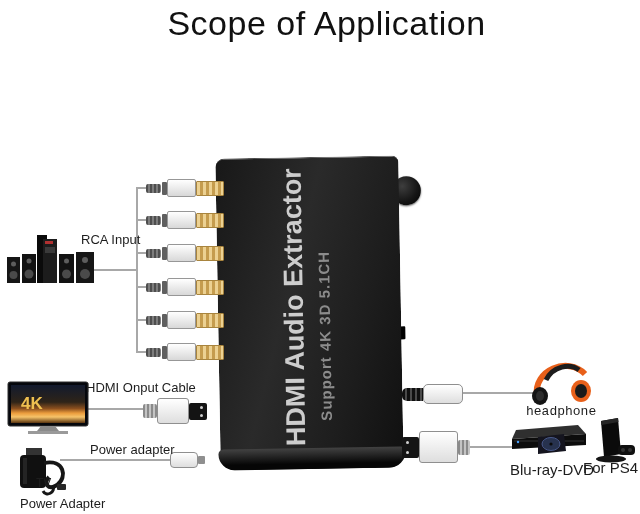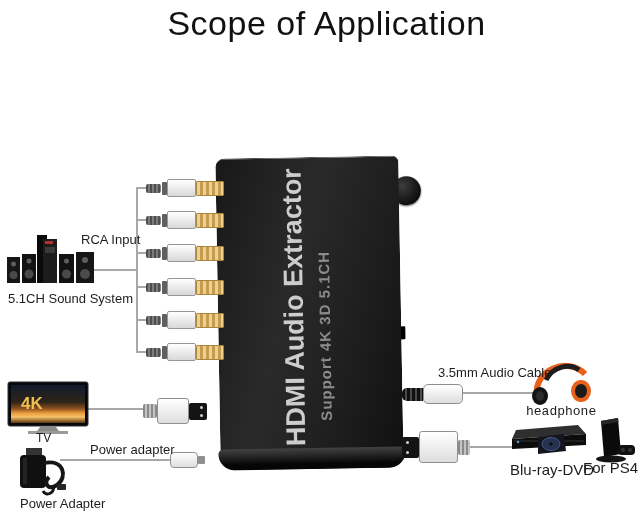--- a/index.html
+++ b/index.html
@@ -1,21 +1,21 @@
 <!DOCTYPE html>
 <html><head>
 <meta charset="utf-8">
 <style>
   html,body{margin:0;padding:0;}
   body{font-family:"Liberation Sans", sans-serif; background:#fff;}
   .stage{position:relative;width:621px;height:514px;background:#fff;overflow:hidden;padding-left:32px;}
   .abs{position:absolute;}
   .title{position:absolute;left:0;right:0;top:4px;text-align:center;font-size:34px;color:#111;letter-spacing:.5px;}
   .label{position:absolute;font-size:13px;color:#1d1d1d;white-space:nowrap;}
-  .label.sm{font-size:12px;}
+  .label.sm{font-size:12px;margin-top:45px;}
   .label.lg{font-size:15px;}
   .line{position:absolute;background:#a8a8a8;}
   
   .device{position:absolute;left:218px;top:157px;width:183px;height:312px;transform:rotate(-1deg);}
   .device-body{position:absolute;inset:0;background:linear-gradient(105deg,#181818,#2a2a2a 40%,#1d1d1d 72%,#101010);
     border-radius:9px 7px 15px 15px;border-top:1px solid #4a4a4a;z-index:2;}
   .device-base{position:absolute;left:-2px;right:-2px;bottom:0;height:21px;
     background:linear-gradient(180deg,#424242,#060606 75%);border-radius:5px 5px 16px 16px;z-index:3;}
   .knob{position:absolute;right:-22px;top:21px;width:29px;height:29px;border-radius:50%;z-index:1;
     background:radial-gradient(circle at 36% 34%,#3e3e3e,#151515 58%,#000);box-shadow:0 1px 2px rgba(0,0,0,.6);}
@@ -197,22 +197,21 @@
   <svg class="abs" style="left:583px;top:418px;" width="54" height="46" viewBox="0 0 54 46">
     <polygon points="18,3 35,0 38,36 21,39" fill="#0b0b0b"></polygon>
     <polygon points="18,3 35,0 35.5,4 18.5,7" fill="#262626"></polygon>
     <ellipse cx="28" cy="41" rx="15" ry="3.5" fill="#141414"></ellipse>
     <rect x="35" y="27" width="17" height="10" rx="4" fill="#101010"></rect>
     <circle cx="40" cy="32" r="2" fill="#333"></circle>
       <circle cx="47" cy="32" r="2" fill="#333"></circle>
   </svg>
 
   <div class="label" style="left:81px;top:232px;">RCA Input</div>
-  <div class="label" style="left:8px;top:291px;">5.1CH Sound System</div>
+  <div class="label" style="left:86px;top:380px;">HDMI Onput Cable</div>
   <div class="label sm" style="left:36px;top:431px;">TV</div>
   <div class="label" style="left:90px;top:442px;">Power adapter</div>
   <div class="label" style="left:20px;top:496px;">Power Adapter</div>
-  <div class="label" style="left:438px;top:365px;">3.5mm Audio Cable</div>
   <div class="label" style="left:526px;top:404px;font-family:Liberation Mono, monospace;">headphone</div>
   <div class="label lg" style="left:510px;top:461px;">Blu-ray-DVD</div>
   <div class="label lg" style="left:583px;top:459px;">For PS4</div>
 
 </div>
 
 </body></html>

